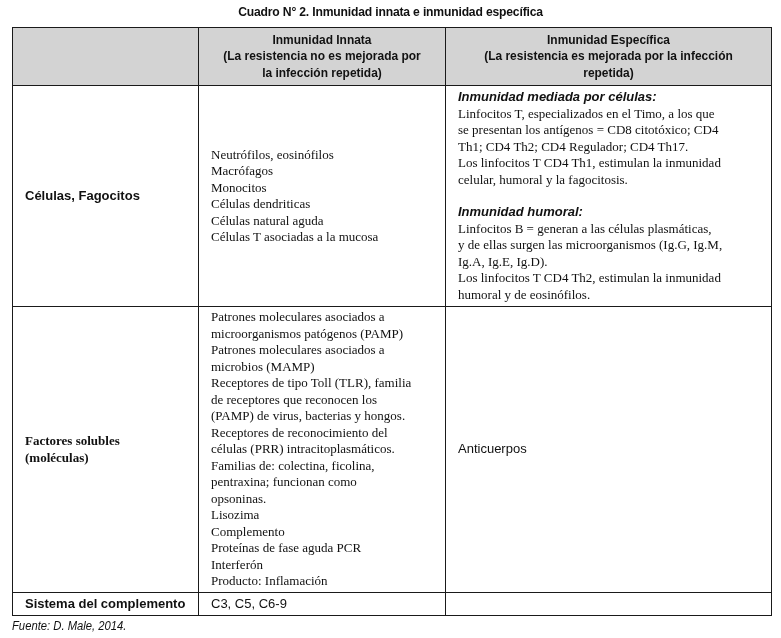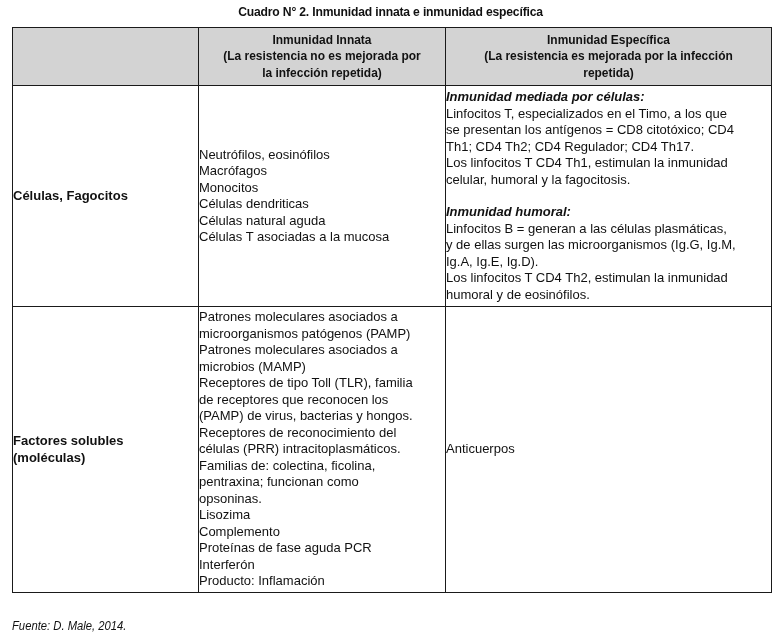--- a/index.html
+++ b/index.html
@@ -33,21 +33,21 @@
     top: 27px;
     width: 759px;
     border-collapse: collapse;
     table-layout: fixed;
     font-size: 13px;
     line-height: 16.5px;
   }
   table.cuadro td, table.cuadro th {
     border: 1.3px solid #1a1a1a;
     vertical-align: middle;
-    padding: 0 0;
+    padding: 0 12px;
   }
   col.c1 { width: 186px; }
   col.c2 { width: 247px; }
   col.c3 { width: 326px; }
   tr.head th {
     background: #d3d3d3;
     font-weight: normal;
     height: 55px;
     padding-top: 1px;
     padding-bottom: 1px;
@@ -56,21 +56,21 @@
     font-weight: bold;
     display: block;
     transform: scaleX(0.92);
   }
   tr.r1 td { height: 220px; }
   tr.r2 td { height: 285px; margin-left: 20px; }
   tr.r3 td { height: 22px; }
   .rowlabel {
     font-weight: bold;
   }
-  .line { display: block; }
+  .line { display: block; font-family: Liberation Serif, serif; }
   .subhead { font-weight: bold; display: block; font-style: italic; }
   .gap { display: block; height: 16px; }
   .fuente {
     position: absolute;
     left: 12px;
     top: 619px;
     font-style: italic;
     font-size: 12.5px;
     transform: scaleX(0.9);
     transform-origin: left;
@@ -149,16 +149,21 @@
       <span class="line">opsoninas.</span>
       <span class="line">Lisozima</span>
       <span class="line">Complemento</span>
       <span class="line">Proteínas de fase aguda PCR</span>
       <span class="line">Interferón</span>
       <span class="line">Producto: Inflamación</span>
     </td>
     <td>Anticuerpos</td>
   </tr>
 
+  <tr class="r3">
+    <td class="rowlabel">Sistema del complemento</td>
+    <td>C3, C5, C6-9</td>
+    <td></td>
+  </tr>
 </tbody>
   </table>
 
 <div class="fuente">Fuente:  D. Male, 2014.</div>
 
 </body></html>

